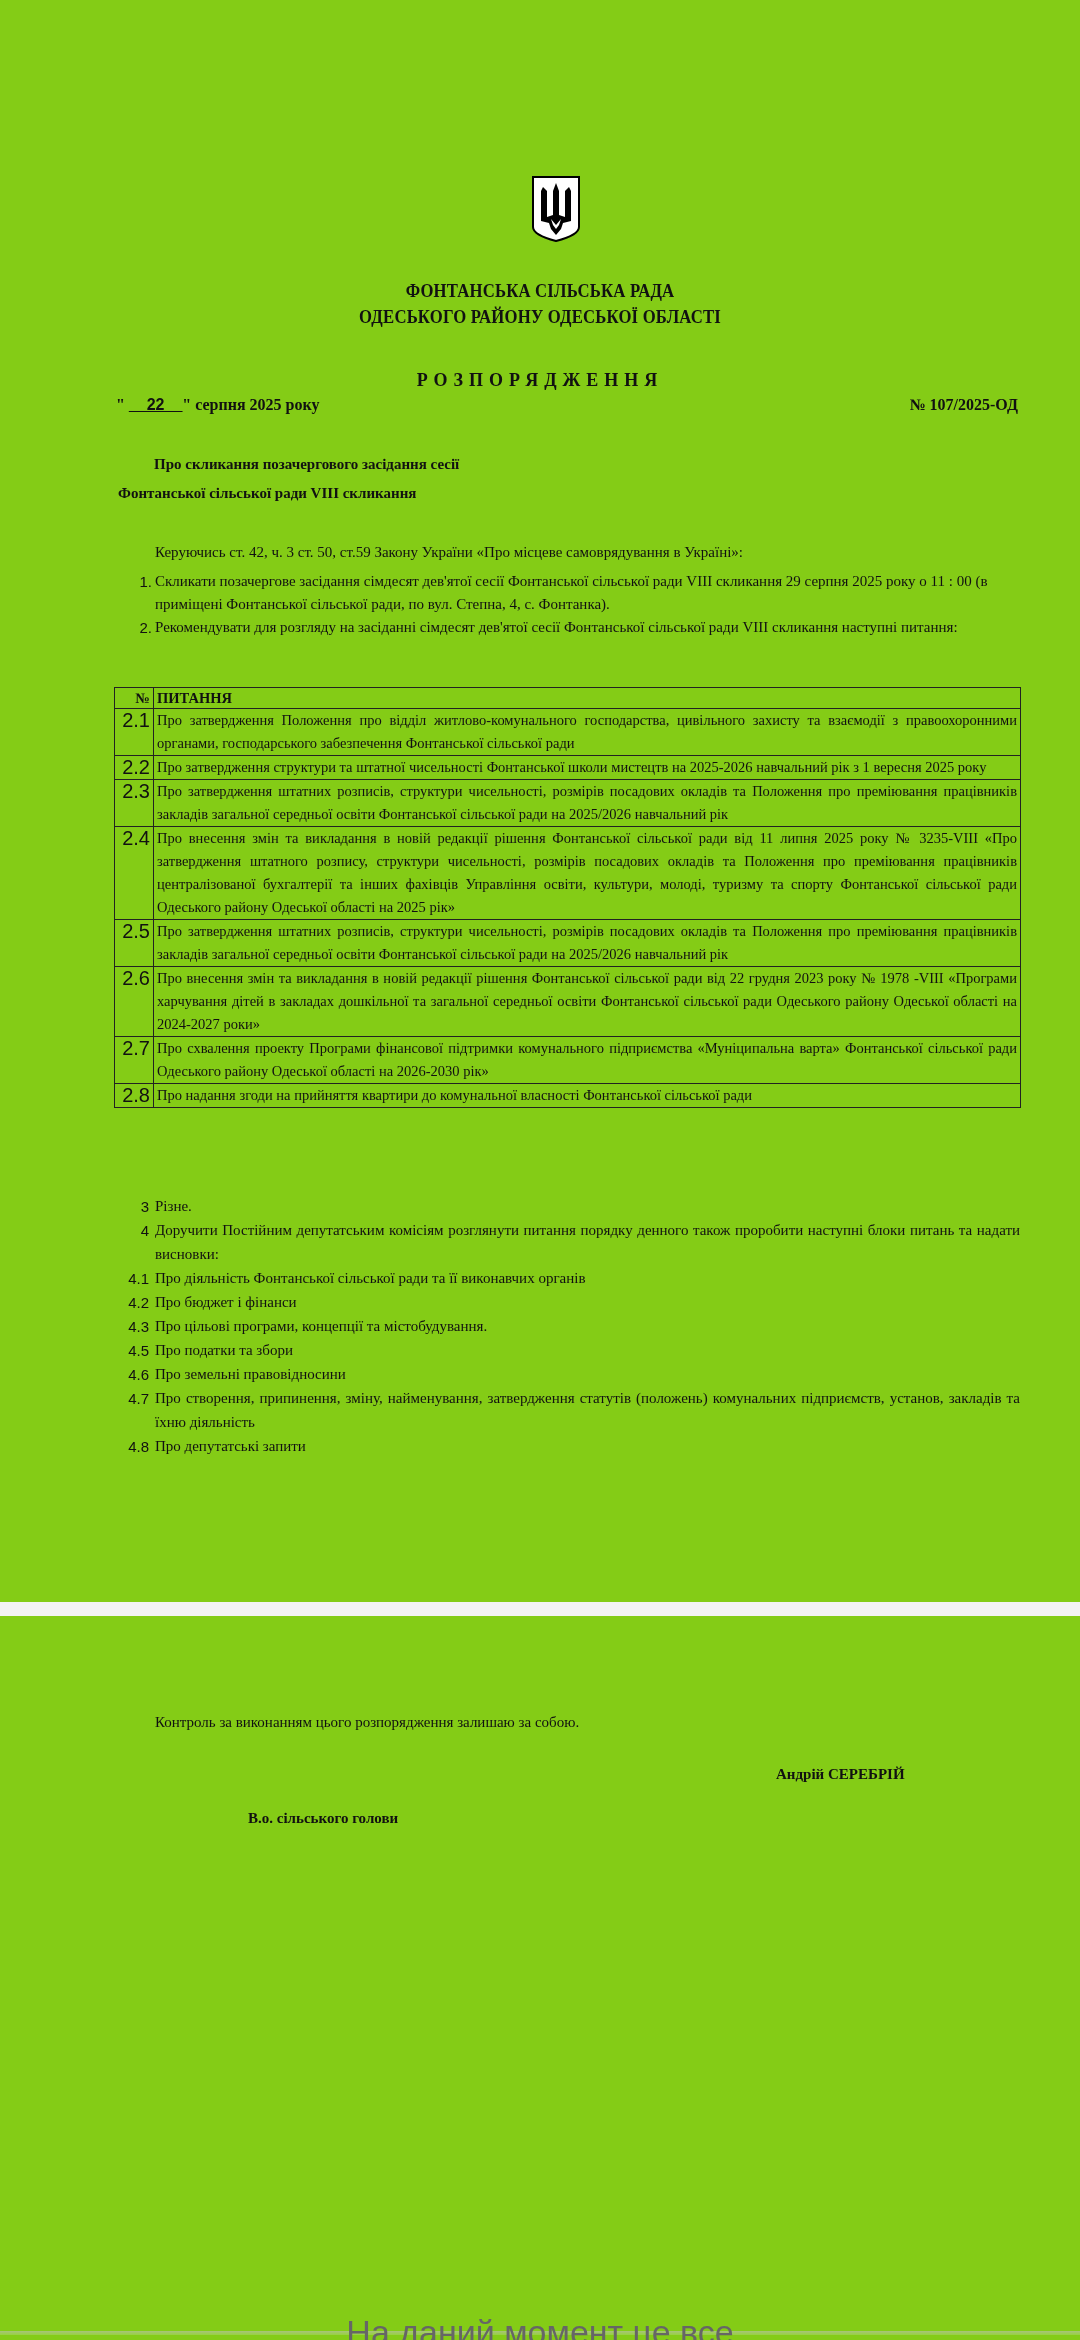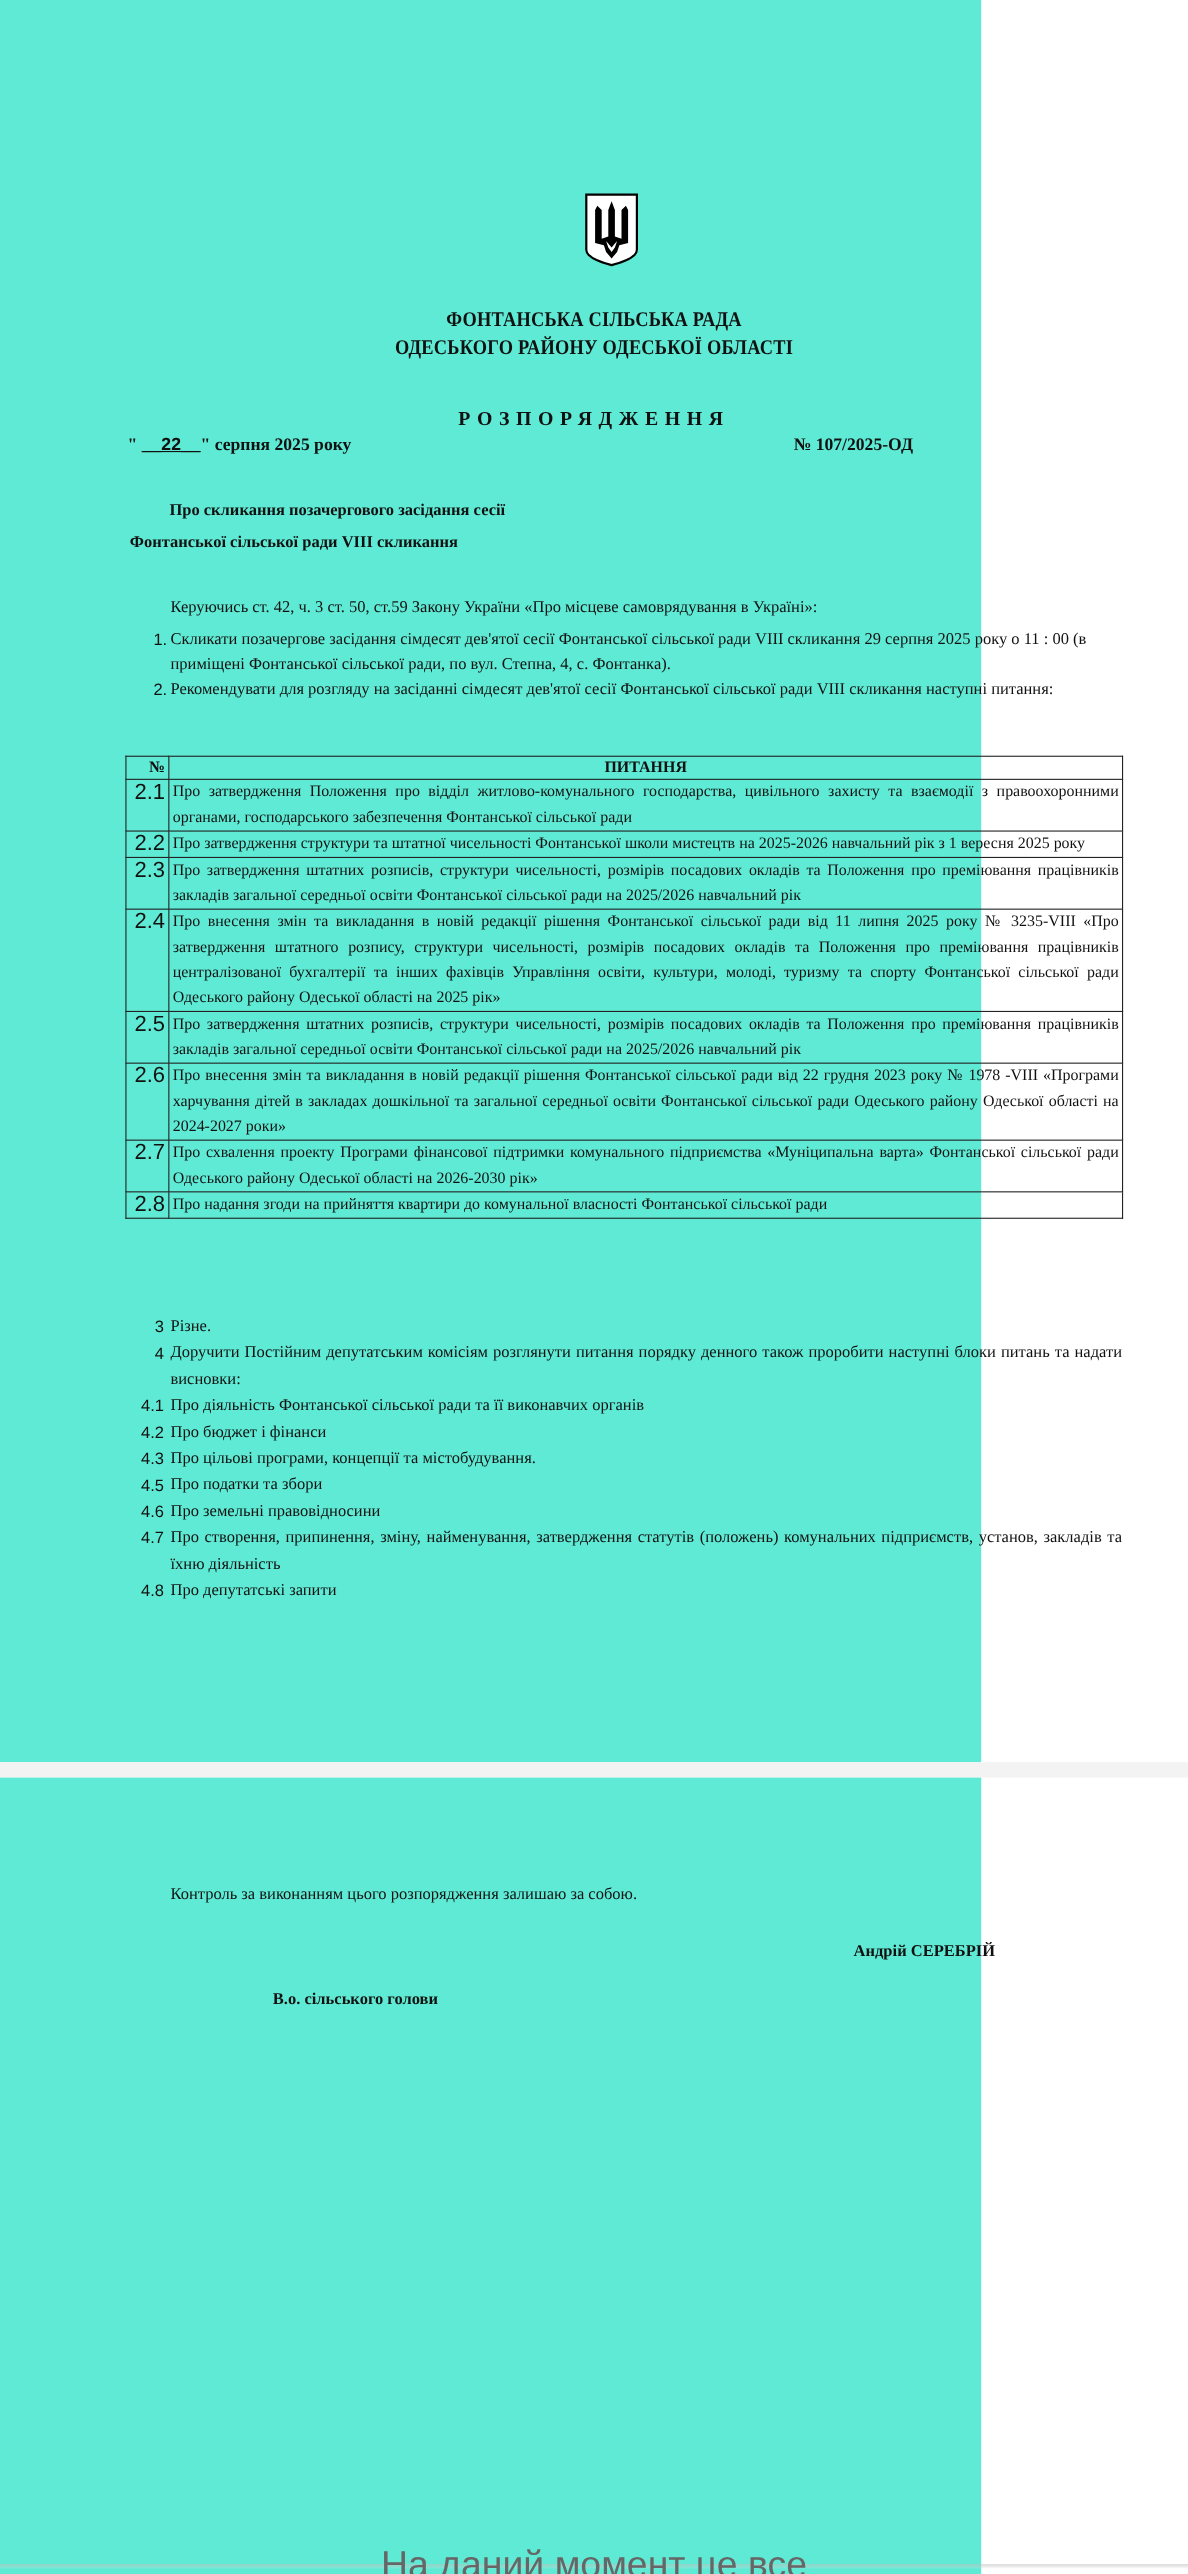--- a/index.html
+++ b/index.html
@@ -1,18 +1,18 @@
 <!DOCTYPE html>
 <html><head>
 <meta charset="utf-8">
 <style>
   html, body { margin: 0; padding: 0; background: #ffffff; }
   body { width: 1080px; height: 2340px; position: relative; overflow: hidden;
          font-family: "Liberation Serif", "DejaVu Serif", serif; color: #111; }
-  .page { position: absolute; left: 0; width: 892px; background: #5eead4; }
+  .page { position: absolute; left: 0; width: 1080px; background: #84cc16; }
   .page1 { top: 0; height: 1602px; }
   .page-gap { position: absolute; left: 0; top: 1602px; width: 1080px; height: 14px; background: #f3f3f3; }
   .page2 { top: 1616px; height: 724px; }
 
   .emblem { position: absolute; left: 531px; top: 175px; width: 50px; height: 68px; }
   .org { position: absolute; left: 0; width: 1080px; text-align: center; font-weight: bold;
          font-size: 19px; letter-spacing: 0.2px; transform: scaleX(0.88); }
   .org1 { top: 280px; }
   .org2 { top: 306px; }
   .doc-type { position: absolute; left: 0; width: 1080px; top: 370px; text-align: center;
@@ -29,21 +29,21 @@
   .intro { left: 155px; top: 541px; }
   .num-item { position: absolute; left: 128px; width: 890px; font-size: 15px; line-height: 23px; }
   .num-item .n { position: absolute; left: 0; width: 24px; text-align: right; font-family: "Liberation Sans", sans-serif; font-size: 15px; }
   .num-item .t { display: block; margin-left: 27px; }
   .item1 { top: 570px; }
   .item2 { top: 616px; }
 
   table.agenda { position: absolute; left: 114px; top: 687px; width: 907px; border-collapse: collapse;
                  font-size: 14.5px; }
   table.agenda td, table.agenda th { border: 1.5px solid #222; vertical-align: top; padding: 0 3px; line-height: 23px; }
-  table.agenda th { font-weight: bold; text-align: center; height: 20px; line-height: 20px; }
+  table.agenda th { font-weight: bold; text-align: left; height: 20px; line-height: 20px; }
   table.agenda th.numh { width: 32px; text-align: right; }
   table.agenda td.num { text-align: right; font-family: "Liberation Sans", sans-serif; font-size: 20px; width: 32px; }
   table.agenda td.txt { text-align: justify; }
 
   .sub-list { position: absolute; left: 112px; top: 1195px; width: 908px; font-size: 15px; }
   .sub-row { position: relative; line-height: 23.5px; margin-bottom: 0.6px; }
   .sub-row .n { position: absolute; left: 0; width: 37px; text-align: right; font-family: "Liberation Sans", sans-serif; }
   .sub-row .t { display: block; margin-left: 43px; text-align: justify; }
 
   .control { position: absolute; left: 155px; top: 1714px; font-size: 15px; }

